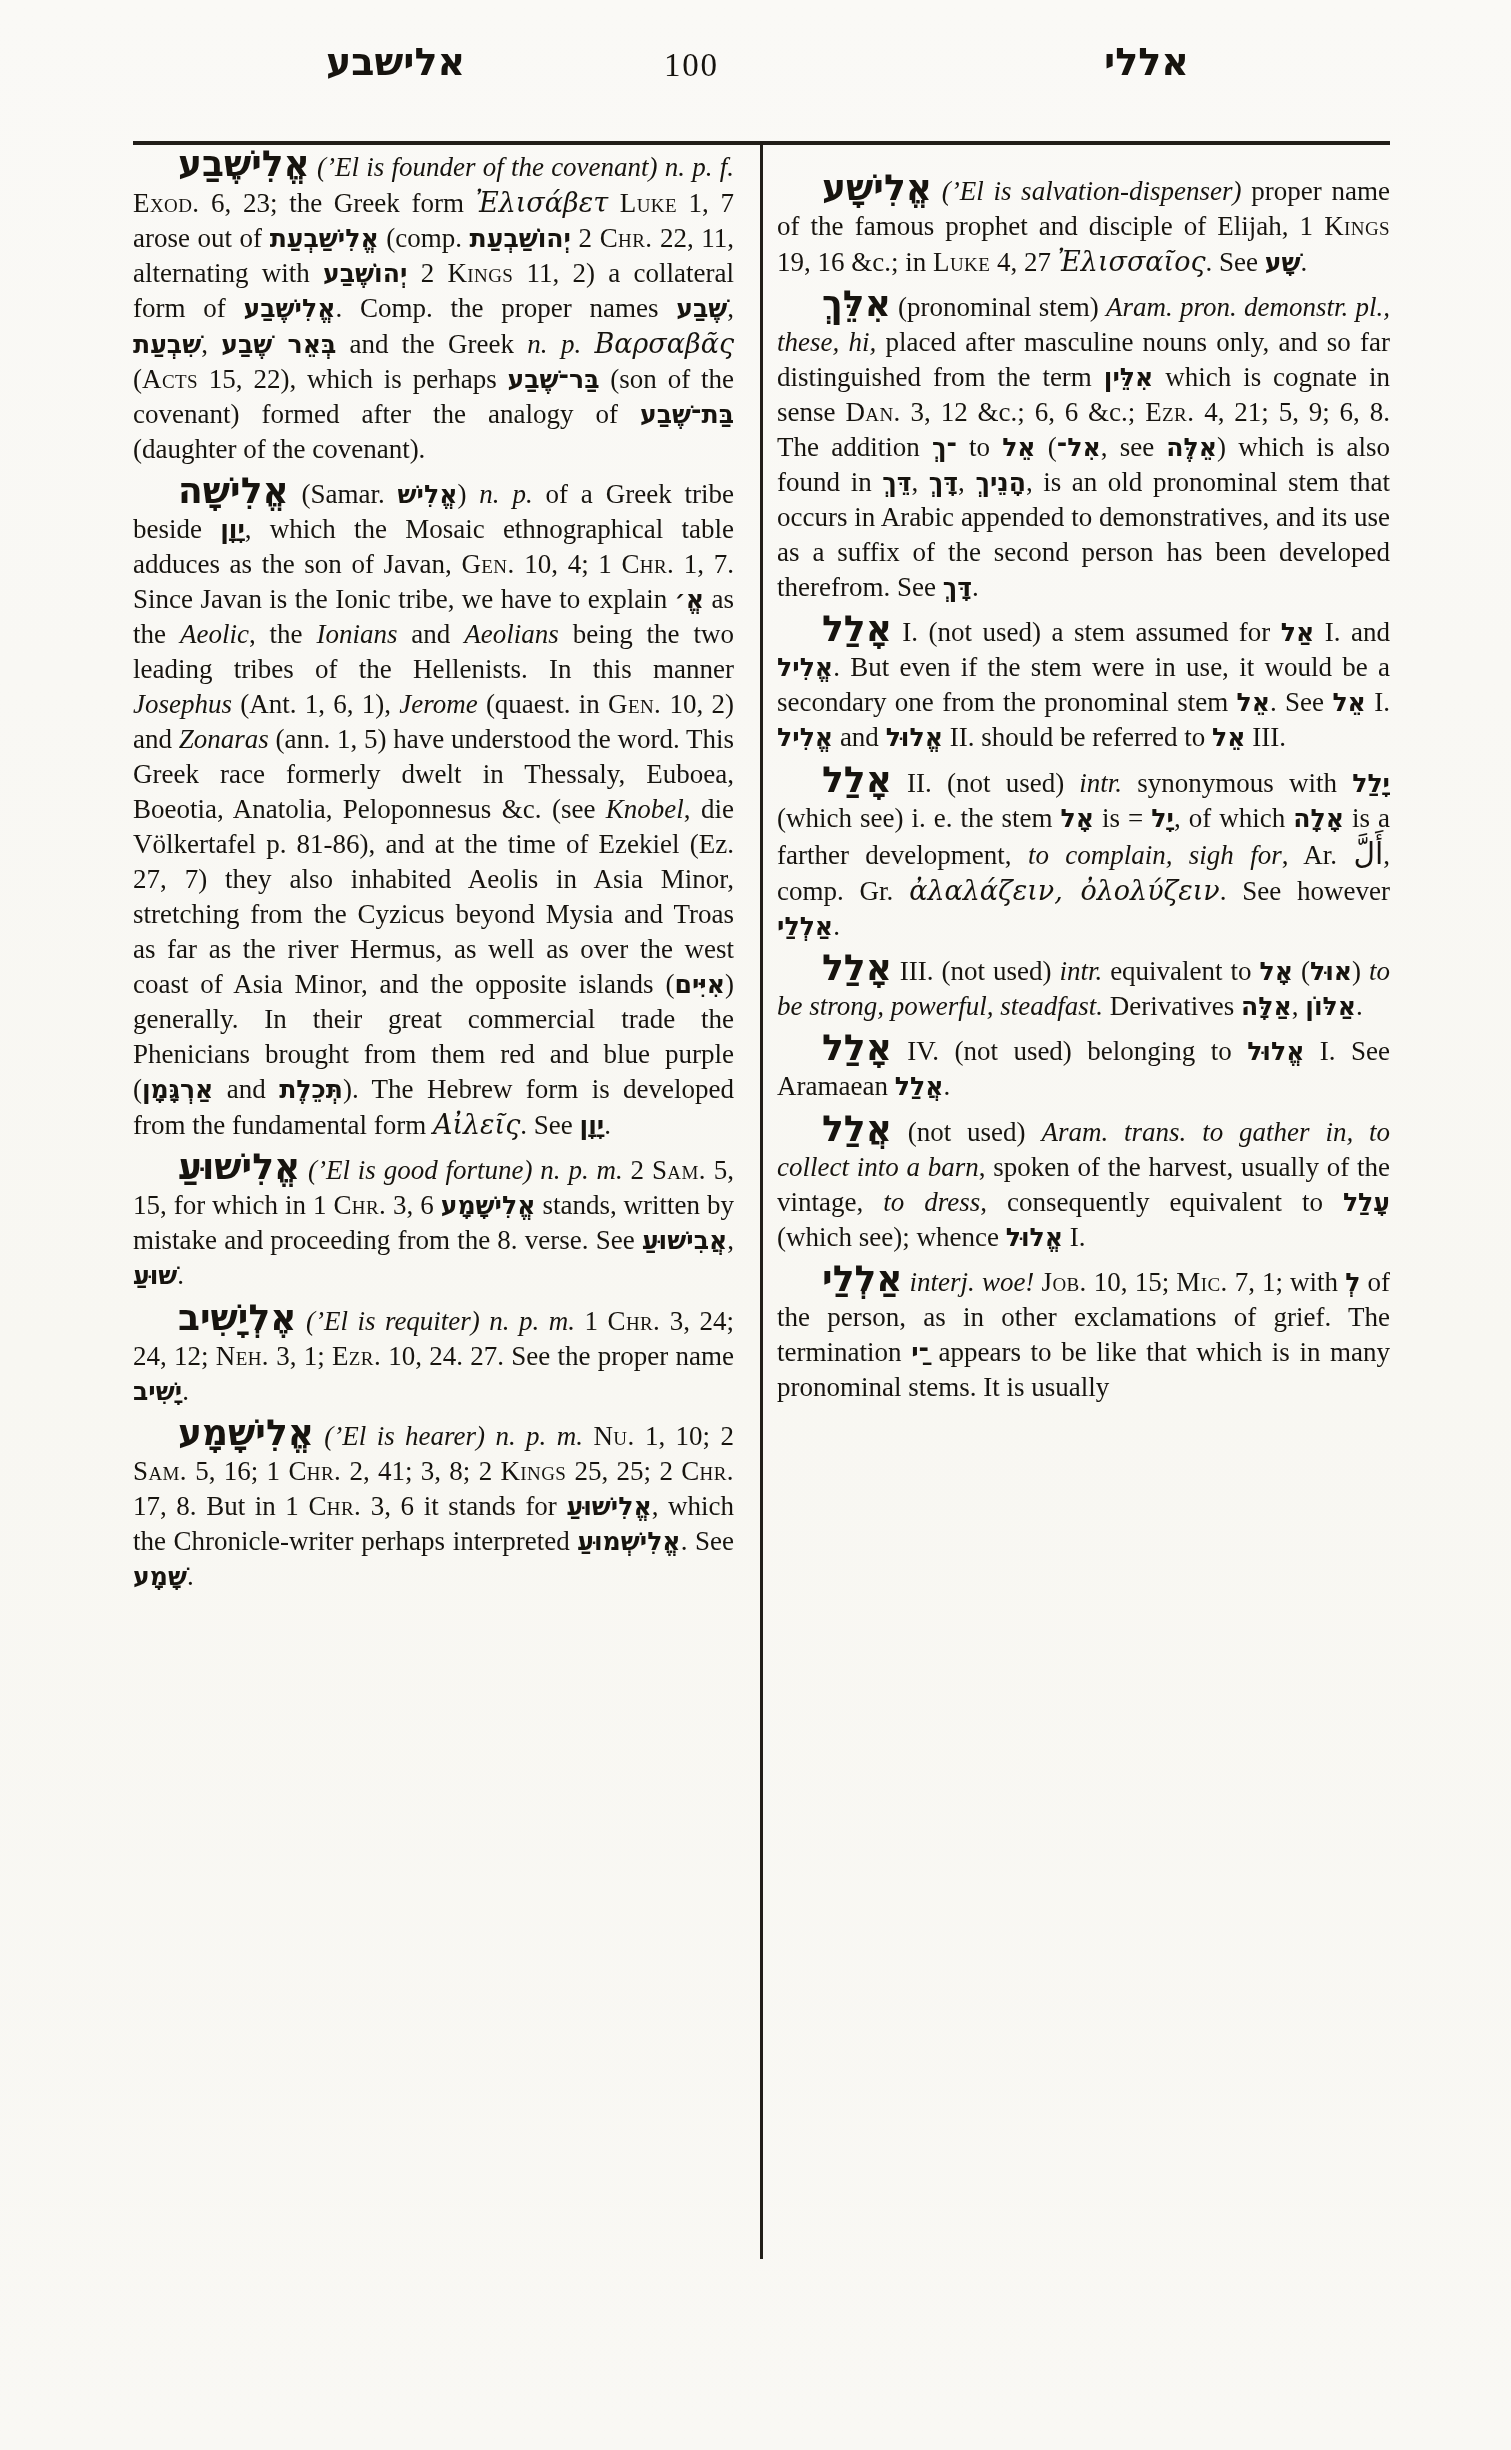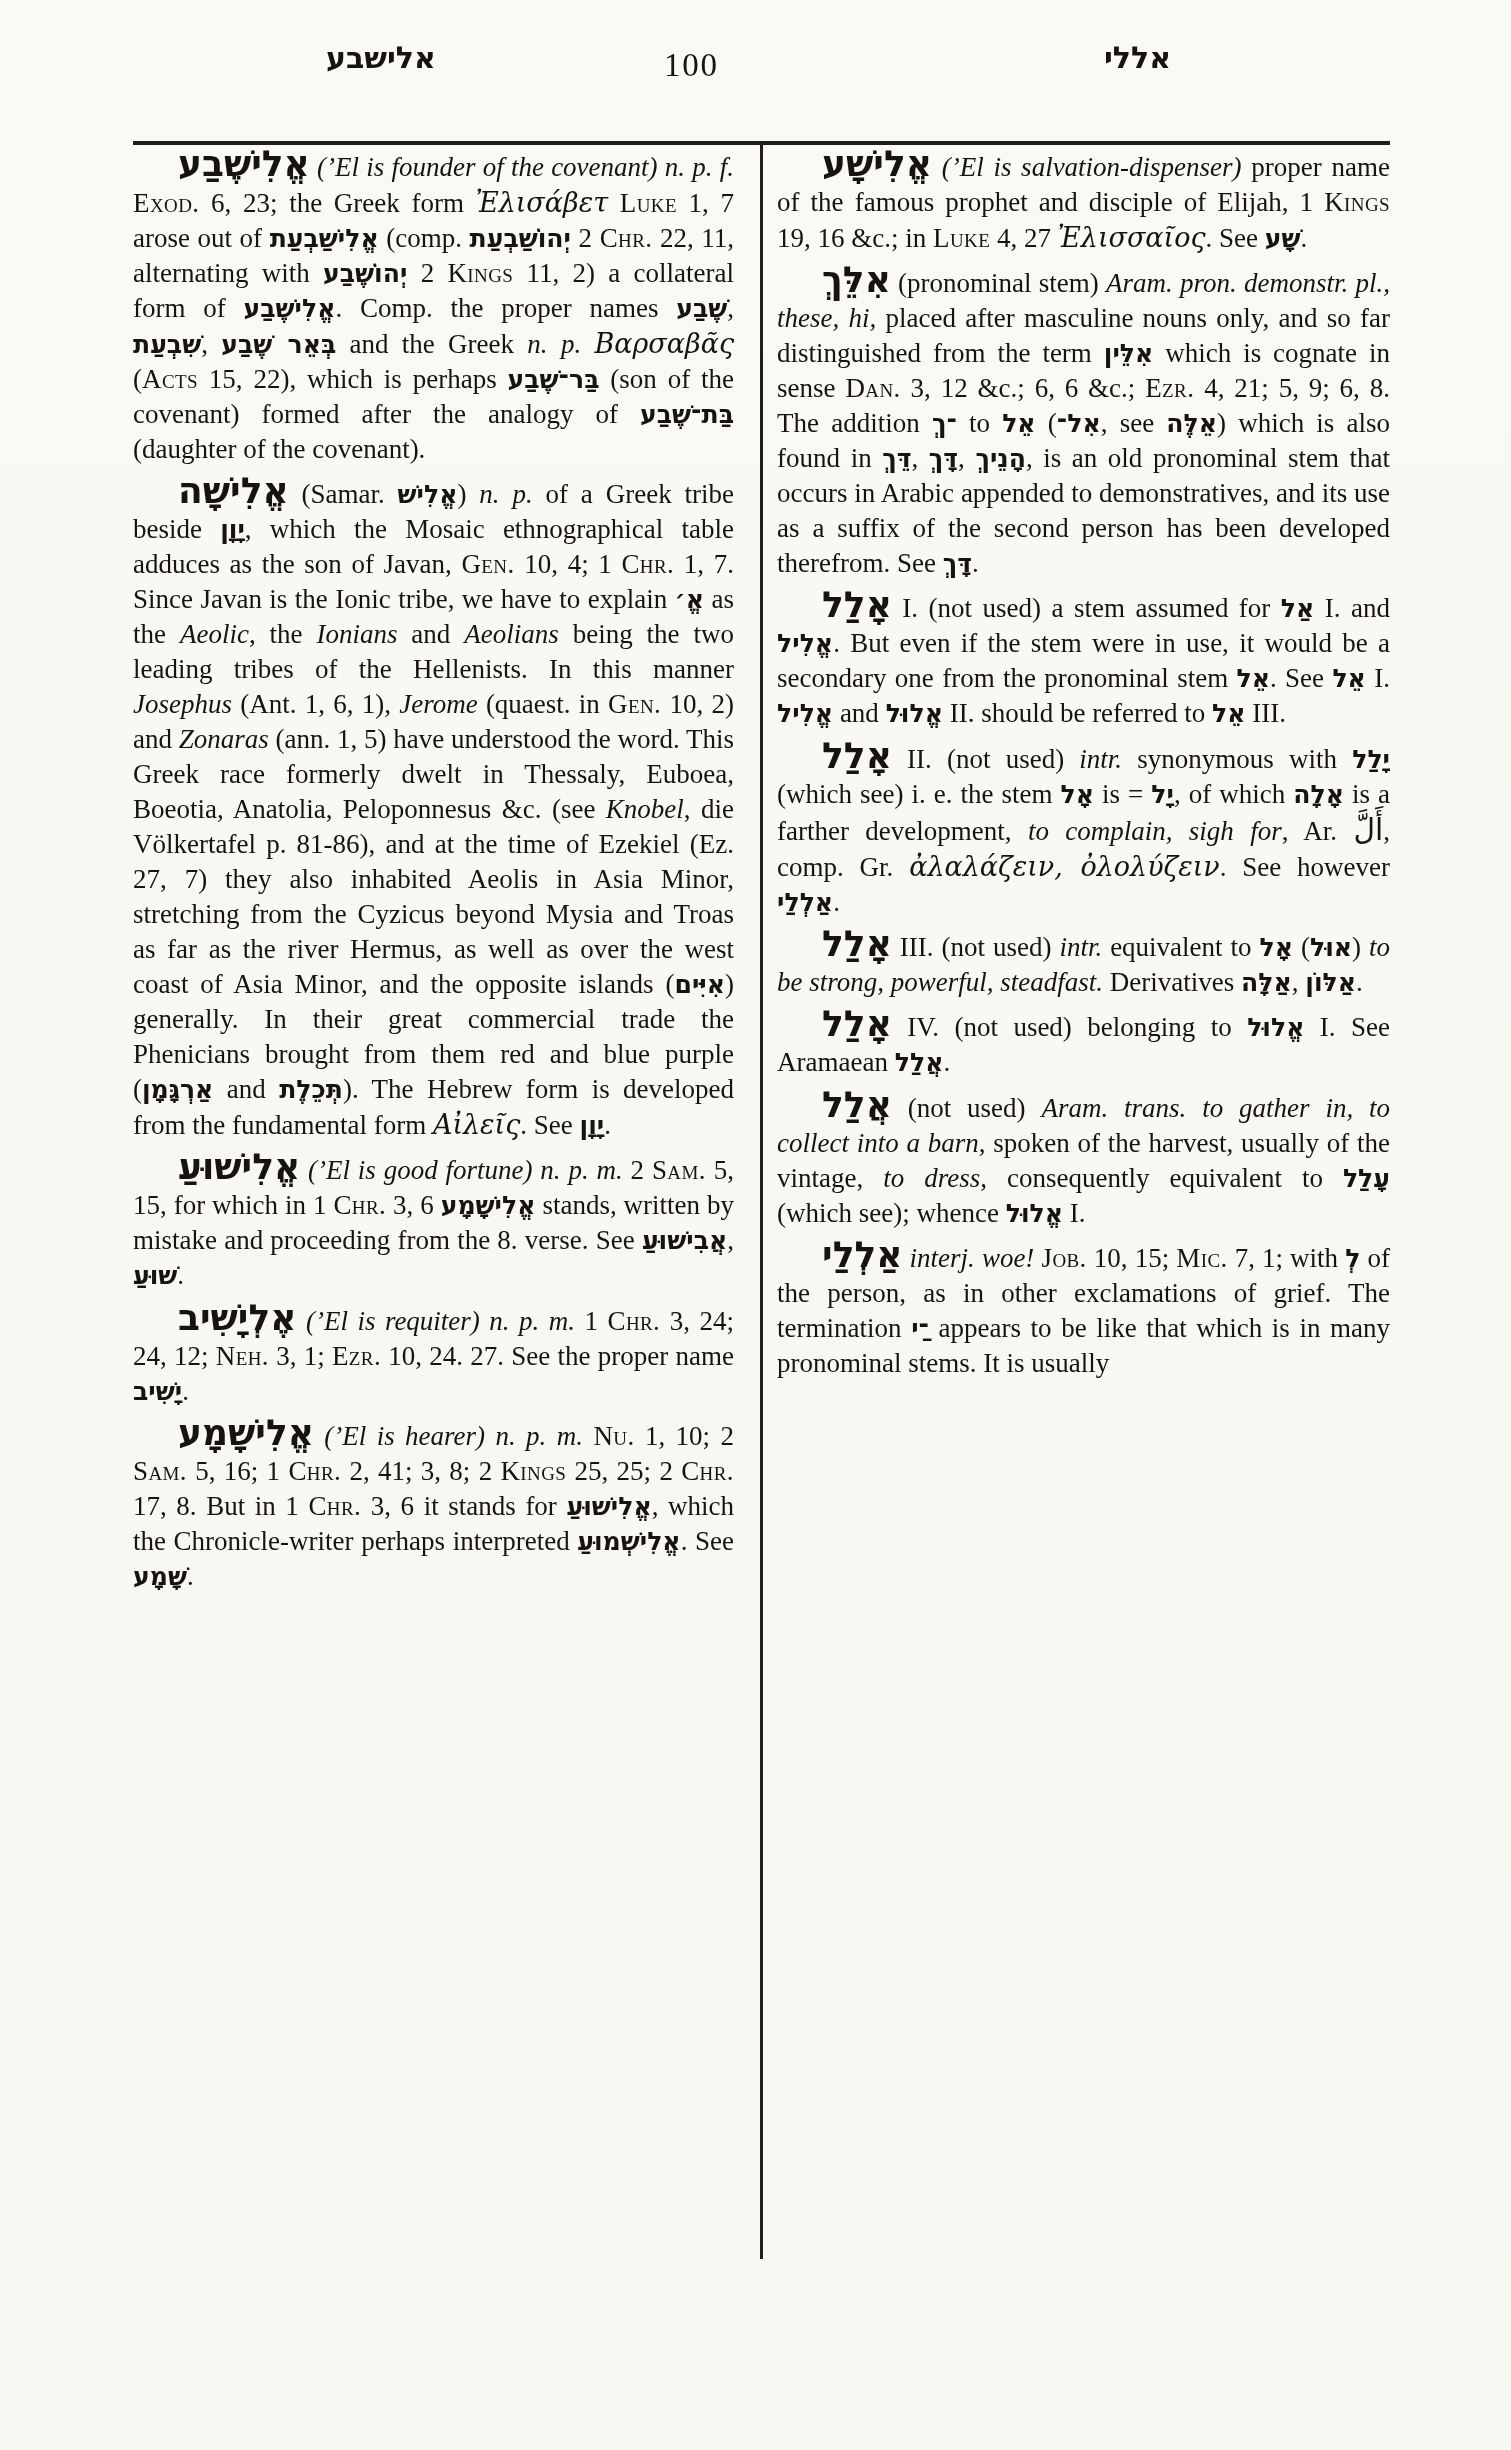--- a/index.html
+++ b/index.html
@@ -5,42 +5,42 @@
   html,body{margin:0;padding:0;}
   body{
     width:1512px;height:2450px;overflow:hidden;
     background:#f9f8f4;
     font-family:"Liberation Serif","DejaVu Serif",serif;
   }
   .page{position:absolute;inset:0;background:linear-gradient(180deg,#faf9f6 0%,#f8f7f2 55%,#f9f8f4 100%);color:#17140f;}
 
   .running-head{
     position:absolute;top:40px;
-    font-family:"DejaVu Sans",sans-serif;font-weight:bold;font-size:30px;
+    font-family:"DejaVu Sans",sans-serif;font-weight:bold;font-size:38px;
     direction:rtl;unicode-bidi:isolate;color:#17140f;
   }
   .running-head.left{left:326px;}
   .running-head.right{left:1104px;}
   .page-num{
     position:absolute;top:47px;left:664px;
     font-size:33px;letter-spacing:1.8px;color:#17140f;
   }
 
   .rule{position:absolute;left:133px;top:141px;width:1257px;height:3.6px;background:#221e19;}
 
   .columns{
     position:absolute;left:133px;top:144px;width:1257px;height:2115px;
     display:flex;overflow:hidden;
   }
   .col{display:block;}
   .col.left{width:601px;}
   .gap-a{width:26px;}
   .divider{width:2.7px;background:#221e19;}
   .gap-b{width:14.4px;}
-  .col.right{flex:1;}
+  .col.right{flex:1;margin-top:24px;}
 
   p.entry{
     margin:0 0 6.3px 0;
     text-indent:45px;
     font-size:27px;line-height:35px;
     text-align:justify;
     color:#17140f;
   }
   p.entry:first-child{margin-top:1.8px;}
 

